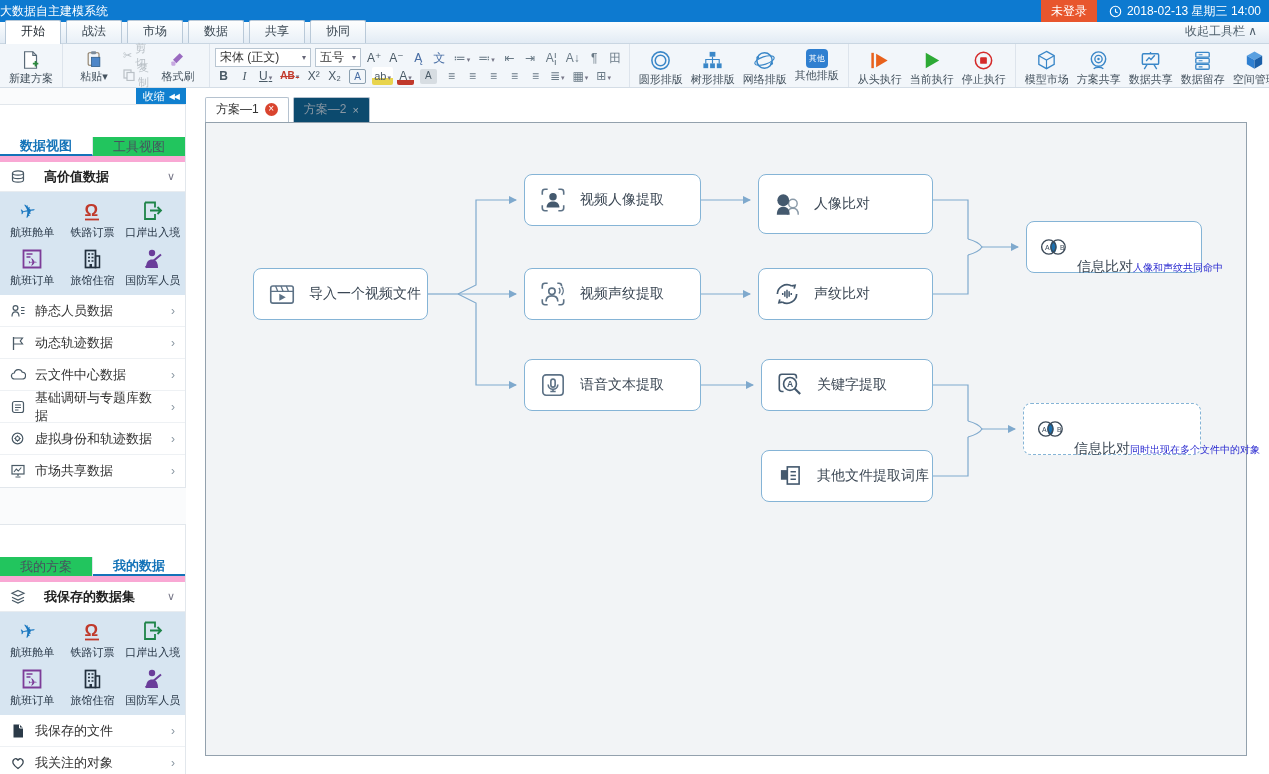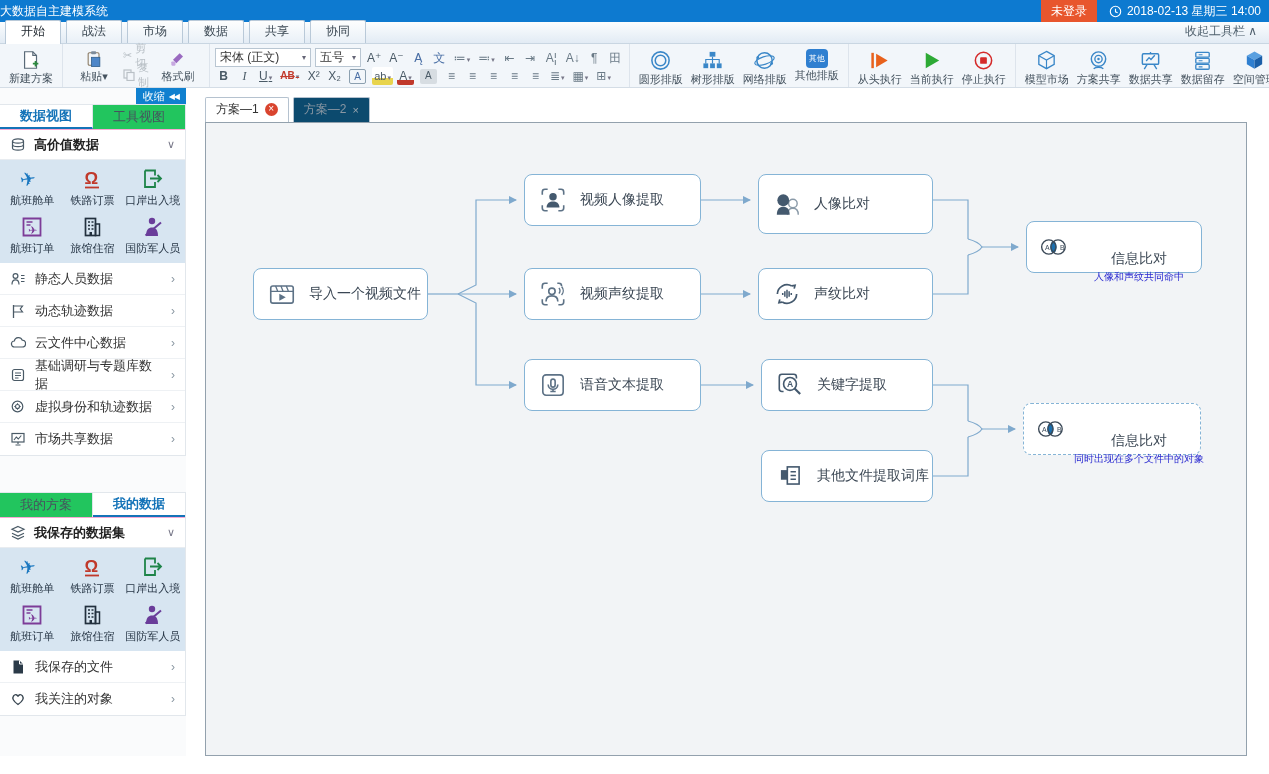--- a/index.html
+++ b/index.html
@@ -59,26 +59,26 @@
   .other-badge { width:22px; height:22px; background:#2f7fd0; border-radius:4px; color:#fff;
     font-size:8px; display:flex; align-items:center; justify-content:center; }
 
   
   .sidebar { position:absolute; left:0; top:88px; width:186px; height:668px; background:#fafbfc; }
   .collapse-row { height:16px; display:flex; justify-content:flex-end; }
   .collapse-btn { background:#1080cf; color:#fff; font-size:11px; display:flex; align-items:center;
     gap:4px; padding:0 7px; height:16px; }
   .collapse-btn .arr { font-size:8px; letter-spacing:-1px; }
   .side-card { background:#fff; border:1px solid #e2e7ec; border-left:none; }
-  .side-tabs { display:flex; height:25px; border-bottom:1px solid #f9a8d4; }
+  .side-tabs { display:flex; height:25px; border-bottom:6px solid #f9a8d4;margin-top:32px; }
   .side-tab { flex:1; display:flex; align-items:center; justify-content:center; font-size:13px;
     color:#46535e; background:#22c55e; border-right:1px solid #dfe5ea; }
   .side-tab:last-child { border-right:none; }
   .side-tab.active { background:#fff; color:#1473b8; border-bottom:2px solid #1473b8; font-weight:bold; }
-  .sec-header { display:flex; align-items:center; gap:8px; padding:0 10px; height:30px;
+  .sec-header { display:flex; align-items:center; gap:18px; padding:0 10px; height:30px;
     border-bottom:1px solid #e8ecf0; font-size:13px; color:#222;text-align:center; }
   .sec-header .chev { margin-left:auto; color:#778; font-size:11px; }
   .dgrid { background:#d7e5f1; display:grid; grid-template-columns:1fr 1fr 1fr; padding:5px 2px; row-gap:3px; }
   .dcell { display:flex; flex-direction:column; align-items:center; gap:2px; padding:2px 0; font-size:11px; color:#273646; }
   .lrow { display:flex; align-items:center; gap:9px; padding:0 10px; height:32px;
     border-bottom:1px solid #eef1f4; font-size:13px; color:#333; background:#fff; }
   .lrow .chev { margin-left:auto; color:#8a97a2; font-size:12px; }
   .gap { height:36px; }
 
   
@@ -91,21 +91,21 @@
     line-height:12px; text-align:center; }
   .close-gray { color:#9aa6b0; font-size:11px; }
 
   .canvas { position:absolute; left:205px; top:122px; width:1042px; height:634px;
     background:#f2f4f6; border:1px solid #93a1ad; }
   .wires { position:absolute; left:0; top:0; }
   .node { position:absolute; background:#fff; border:1px solid #85b4d6; border-radius:8px;
     display:flex; align-items:center; padding-left:13px; gap:12px; }
   .node .nlabel { font-size:14px; color:#3b4754; white-space:nowrap; }
   .node.info { padding-left:10px; gap:6px; }
-  .node.info .ncol { flex:1; display:flex; flex-direction:column; align-items:center; justify-content:center;margin-top:40px; }
+  .node.info .ncol { flex:1; display:flex; flex-direction:row; align-items:center; justify-content:center;margin-top:40px; }
   .node.info .sub { font-size:10px; color:#2a2ad0; margin-top:2px; white-space:nowrap; }
   .node.dashed { border-style:dashed; }
   .nicon { display:flex; align-items:center; justify-content:center; }
   svg text { font-family:"Liberation Sans","DejaVu Sans",sans-serif; }
 </style>
 </head>
 <body>
 
 <div class="app">
 

